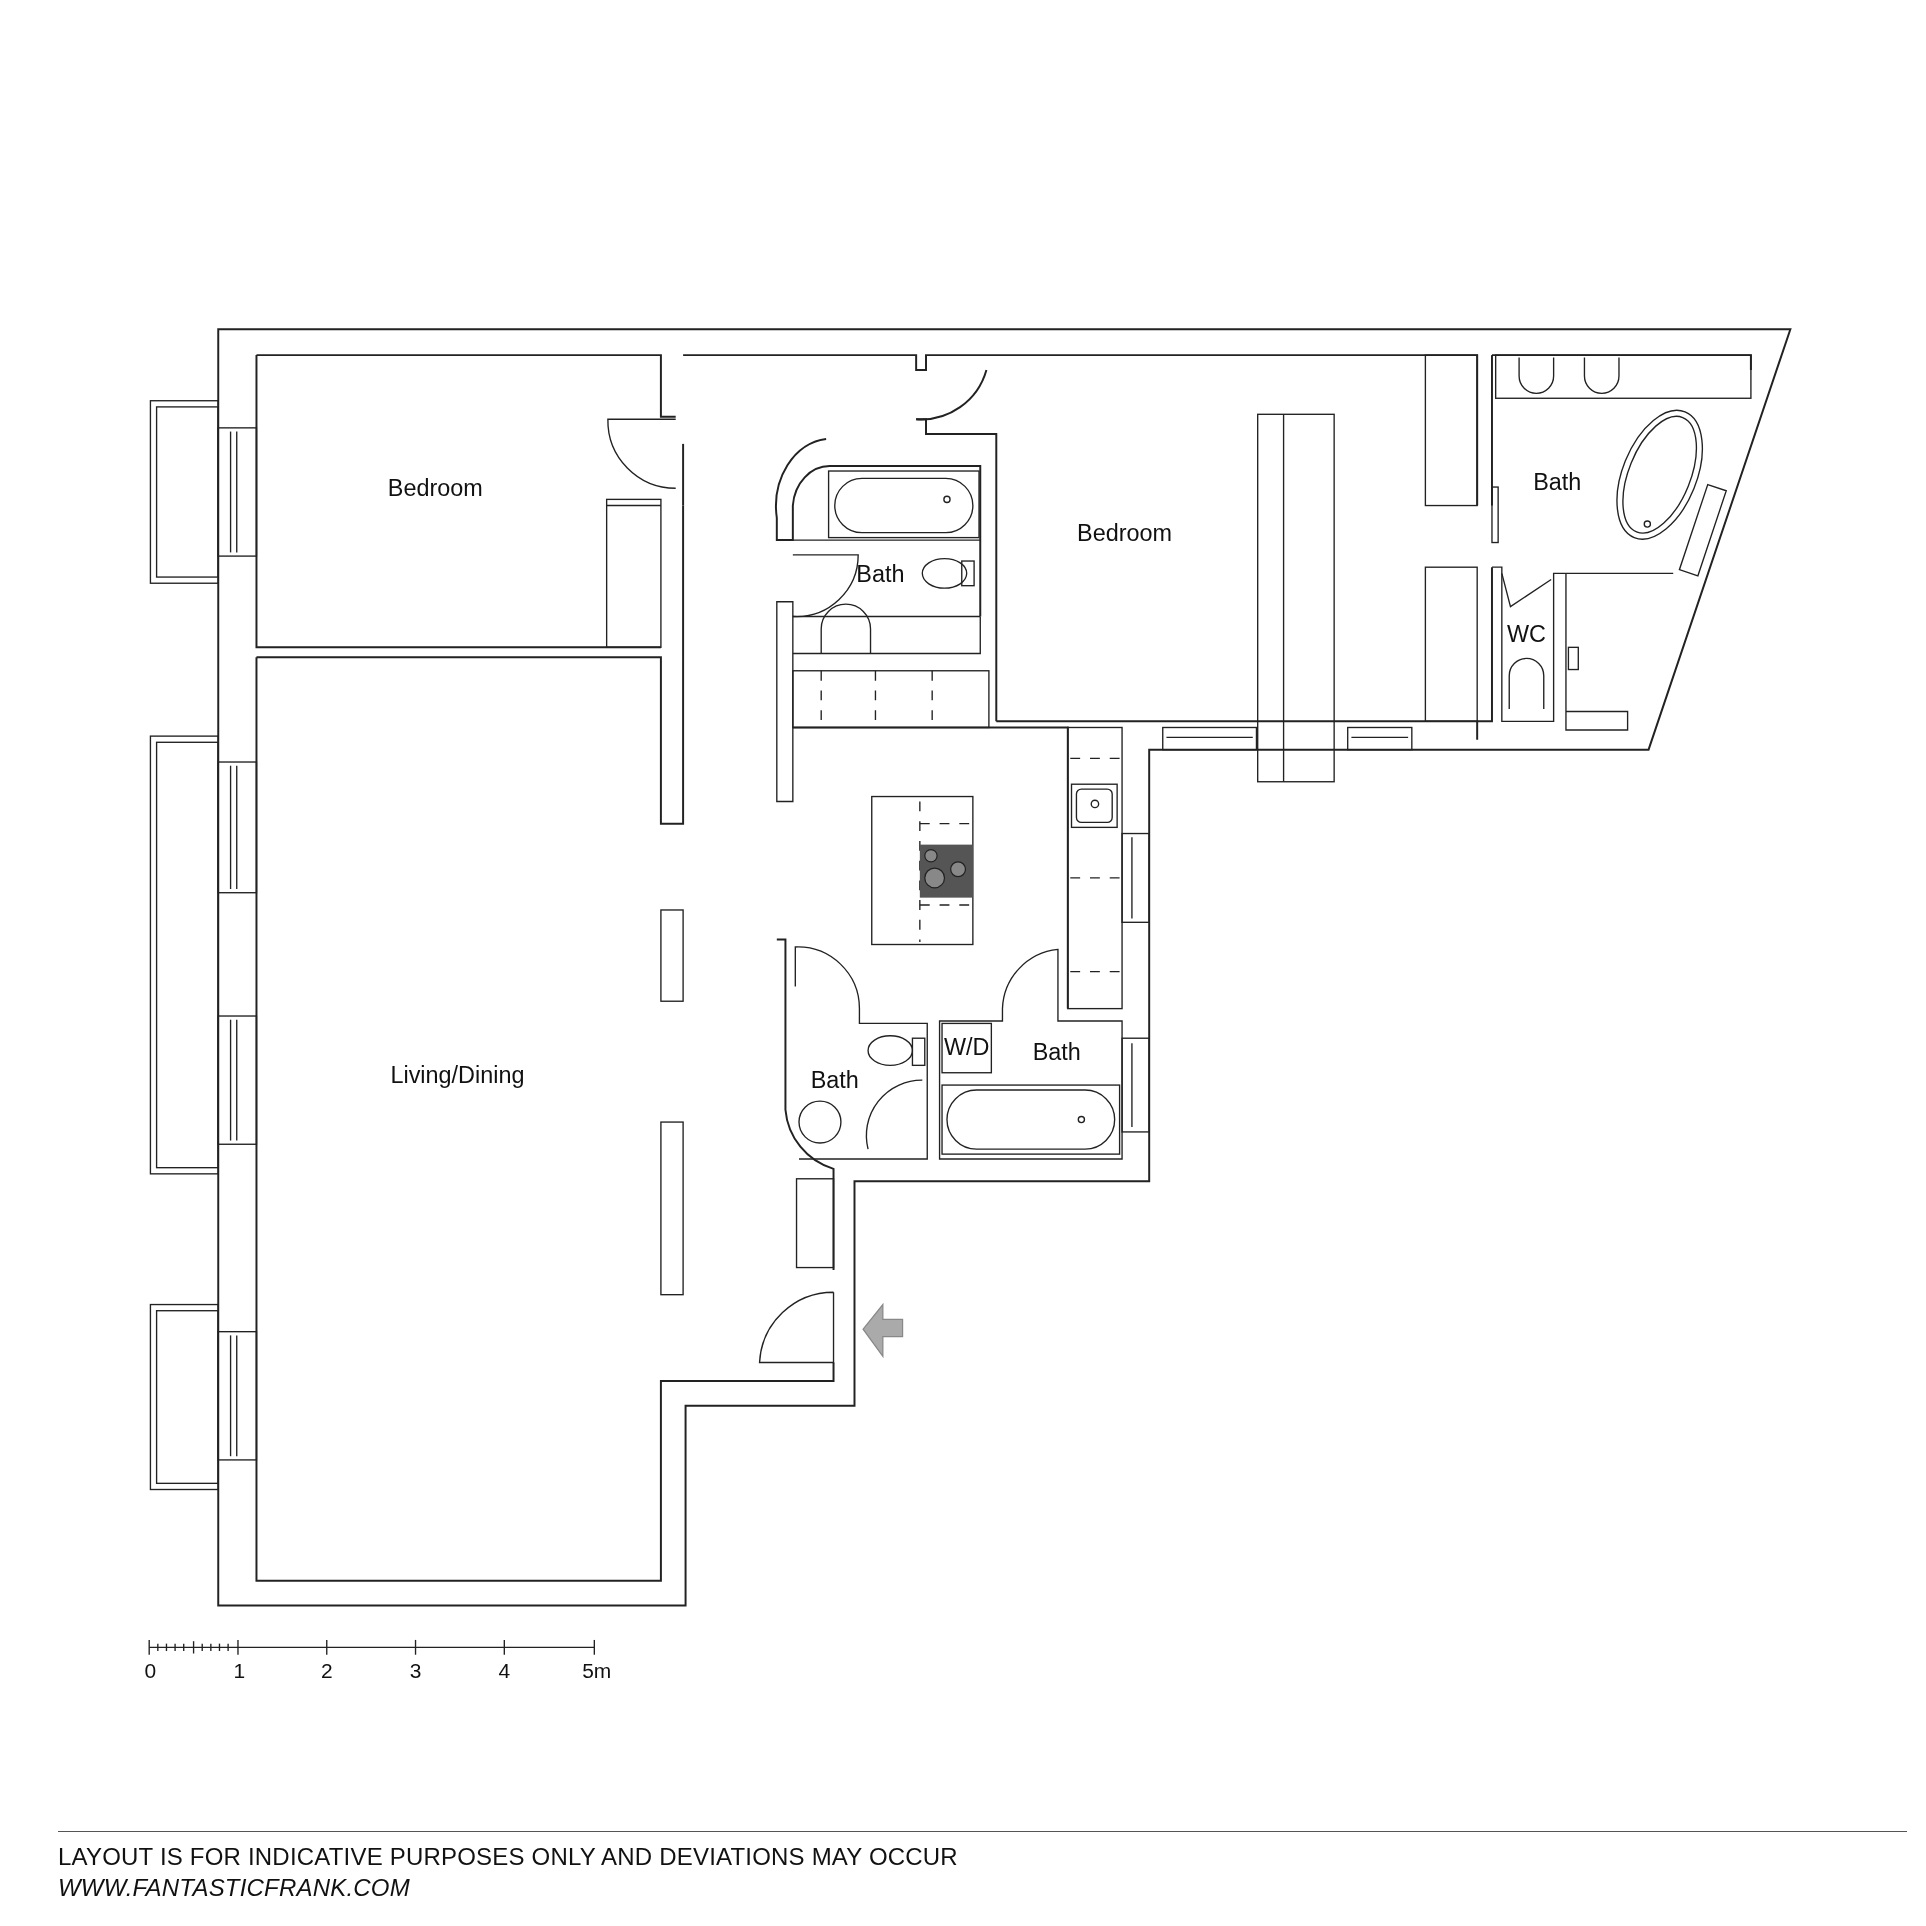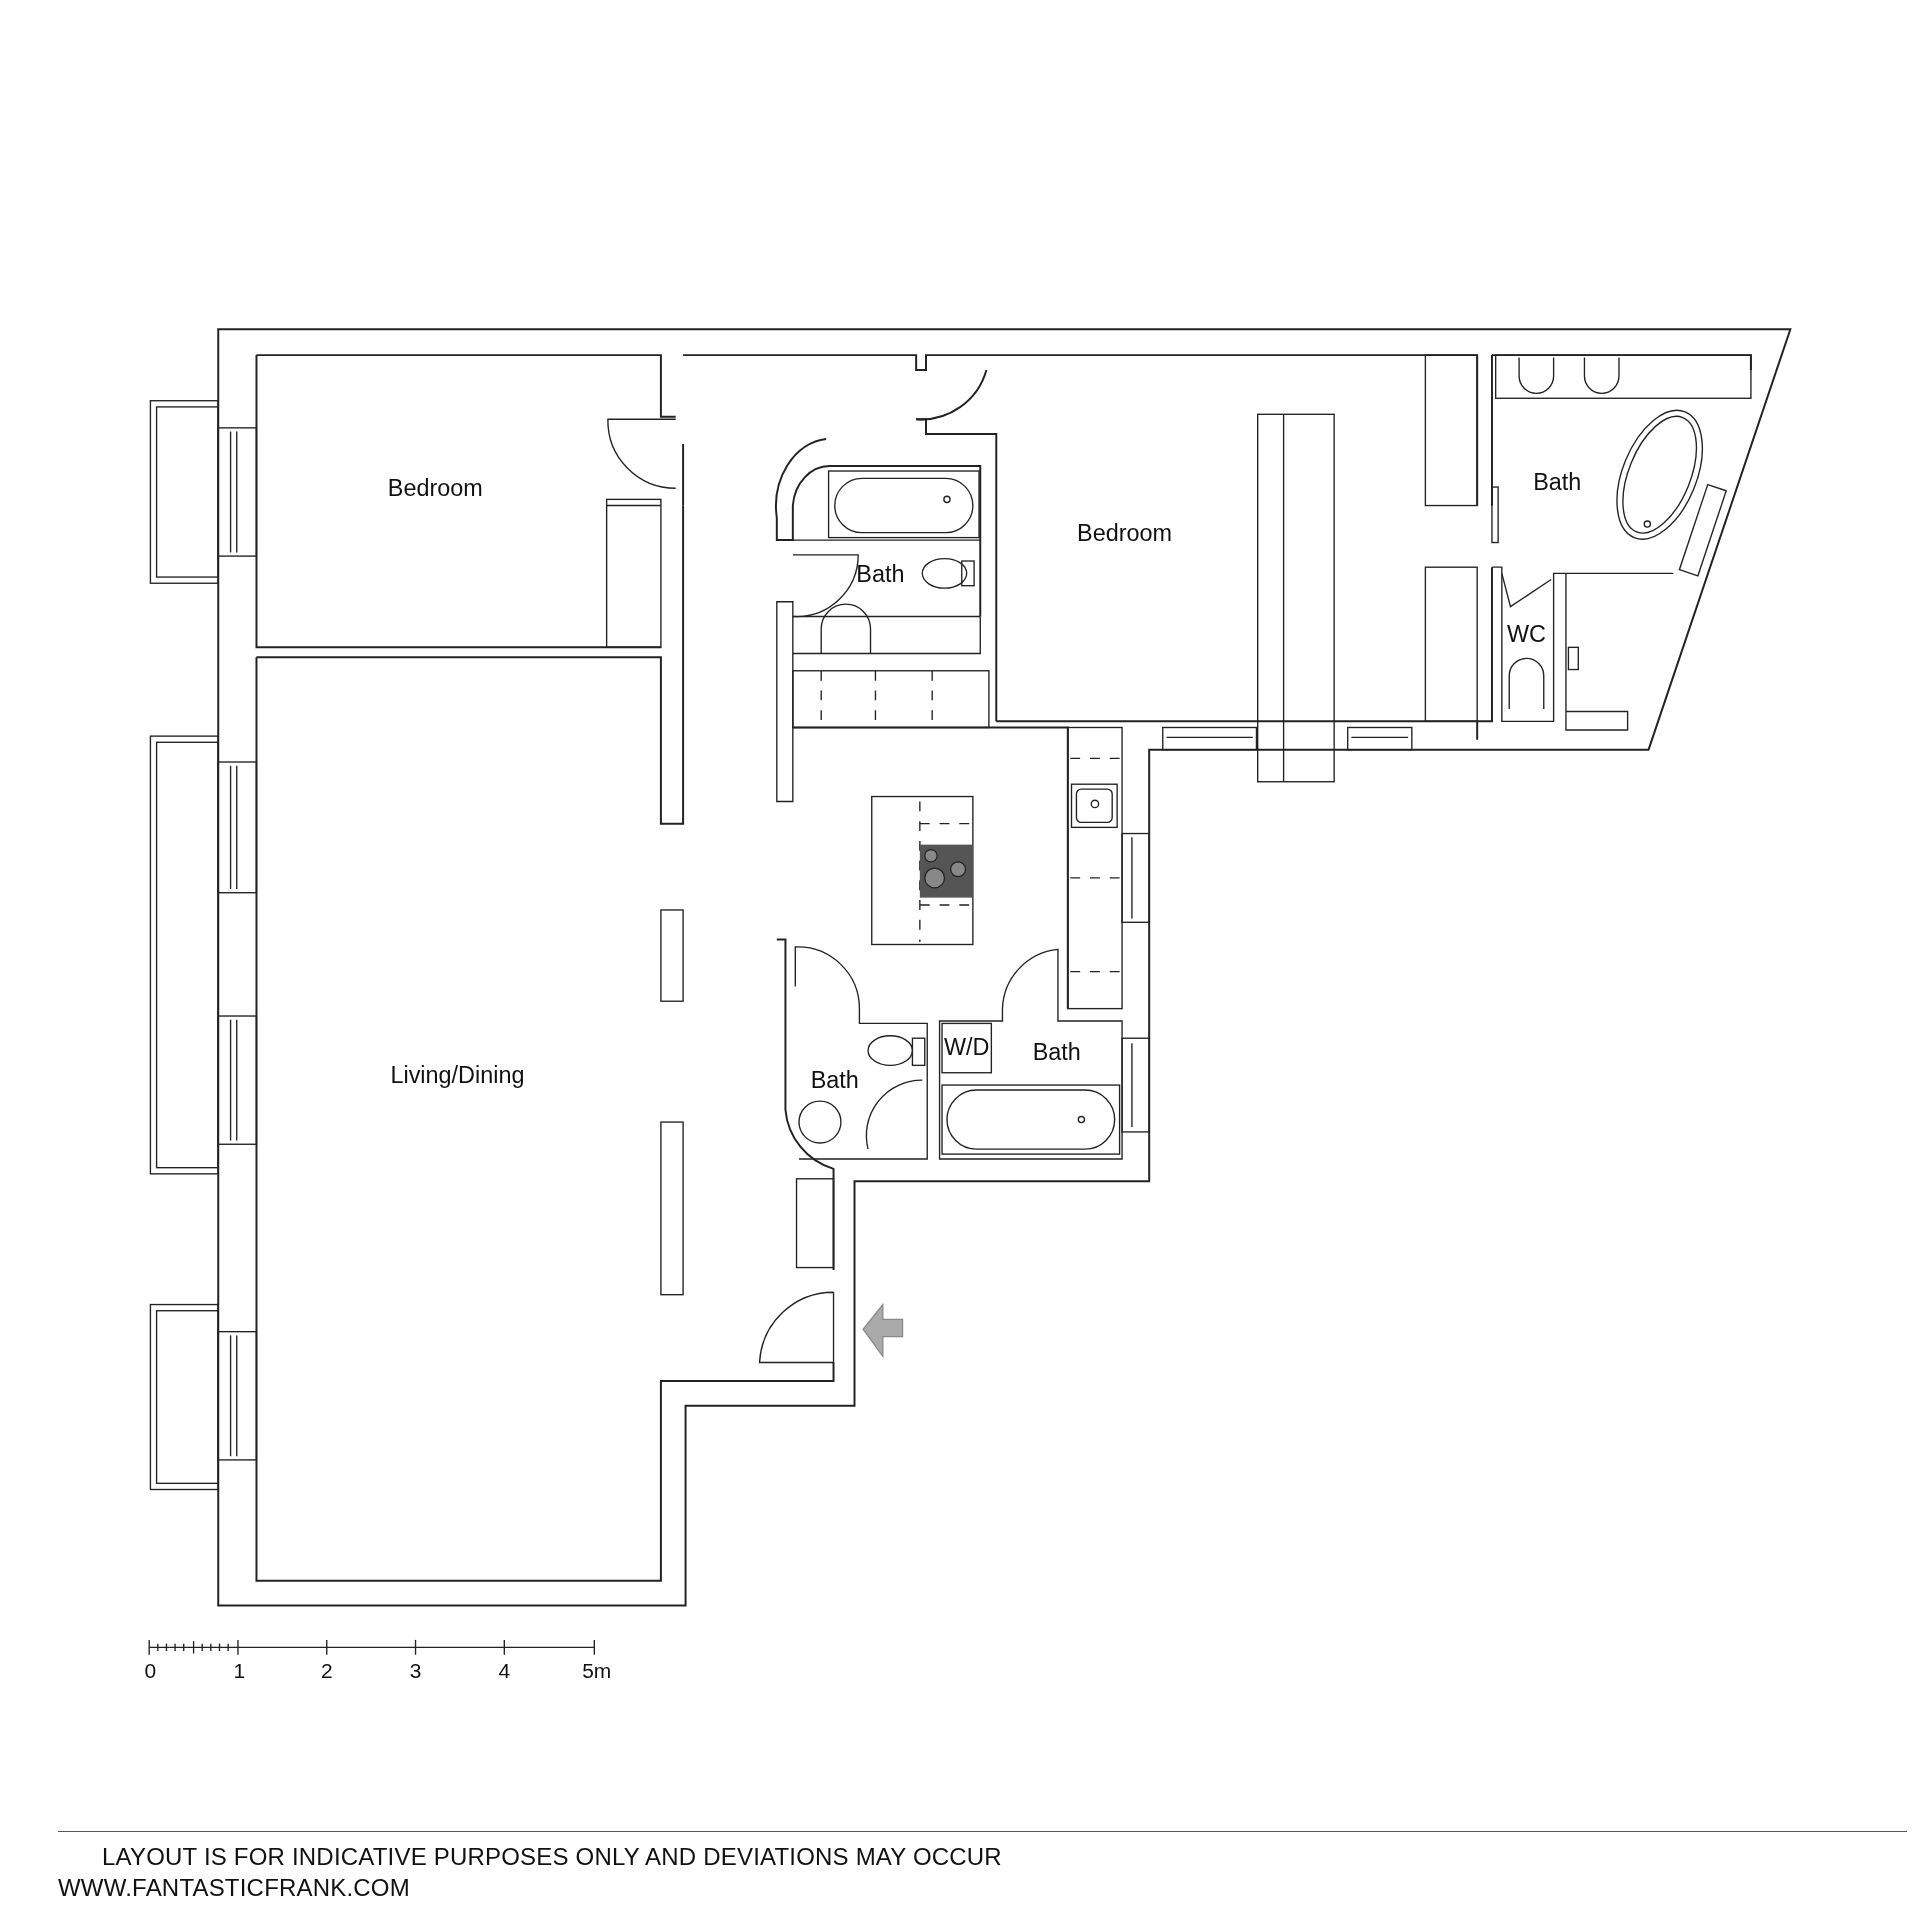--- a/index.html
+++ b/index.html
@@ -189,15 +189,15 @@
     <text class="scl" x="122" y="1361">0</text>
     <text class="scl" x="194" y="1361">1</text>
     <text class="scl" x="265" y="1361">2</text>
     <text class="scl" x="337" y="1361">3</text>
     <text class="scl" x="409" y="1361">4</text>
     <text class="scl" x="484" y="1361">5m</text>
   </g>
 </svg>
 
 <div class="rule"></div>
-<div class="foot" style="top:1843px;margin-left:44px;">LAYOUT IS FOR INDICATIVE PURPOSES ONLY AND DEVIATIONS MAY OCCUR</div>
-<div class="foot" style="top:1874px;">WWW.FANTASTICFRANK.COM</div>
+<div class="foot" style="top:1843px;">LAYOUT IS FOR INDICATIVE PURPOSES ONLY AND DEVIATIONS MAY OCCUR</div>
+<div class="foot" style="top:1874px;font-style:italic;">WWW.FANTASTICFRANK.COM</div>
 
 
 </body></html>

